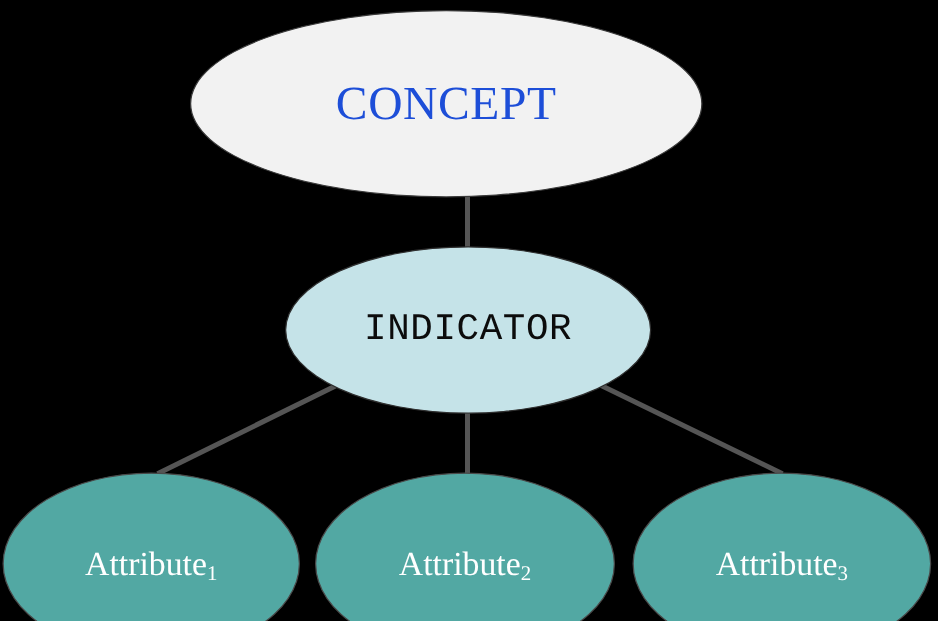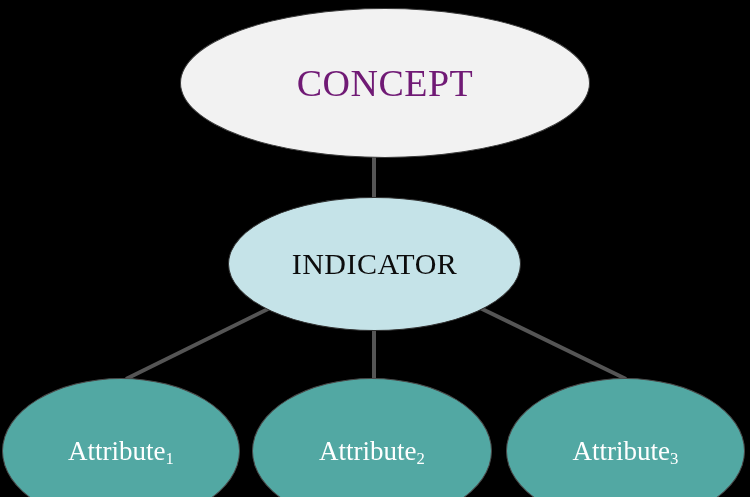--- a/index.html
+++ b/index.html
@@ -41,42 +41,43 @@
   .node-label sub {
     font-size: 0.62em;
     vertical-align: baseline;
     position: relative;
     top: 0.28em;
     line-height: 1;
   }
 
   
   #node-concept {
-    left: 180px;
+    left: 152px;
     top: 8px;
     width: 410px;
     height: 150px;
     background: #f2f2f2;
     border: 1px solid #3a3a3a;
-    color: #701a75;
+    color: #1d4ed8;
     font-size: 38px;
     letter-spacing: 0.5px;
   }
 
   
   #node-indicator {
     left: 228px;
     top: 197px;
     width: 293px;
     height: 134px;
     background: #c5e3e8;
     border: 1px solid #2f2f2f;
     color: #0c0c0c;
     font-size: 30px;
     letter-spacing: 0.5px;
+    font-family: Liberation Mono, monospace;
   }
 
   
   .node-attribute {
     background: #52a8a3;
     border: 1px solid #4a4a4a;
     color: #ffffff;
     font-size: 27px;
     top: 378px;
     height: 146px;

